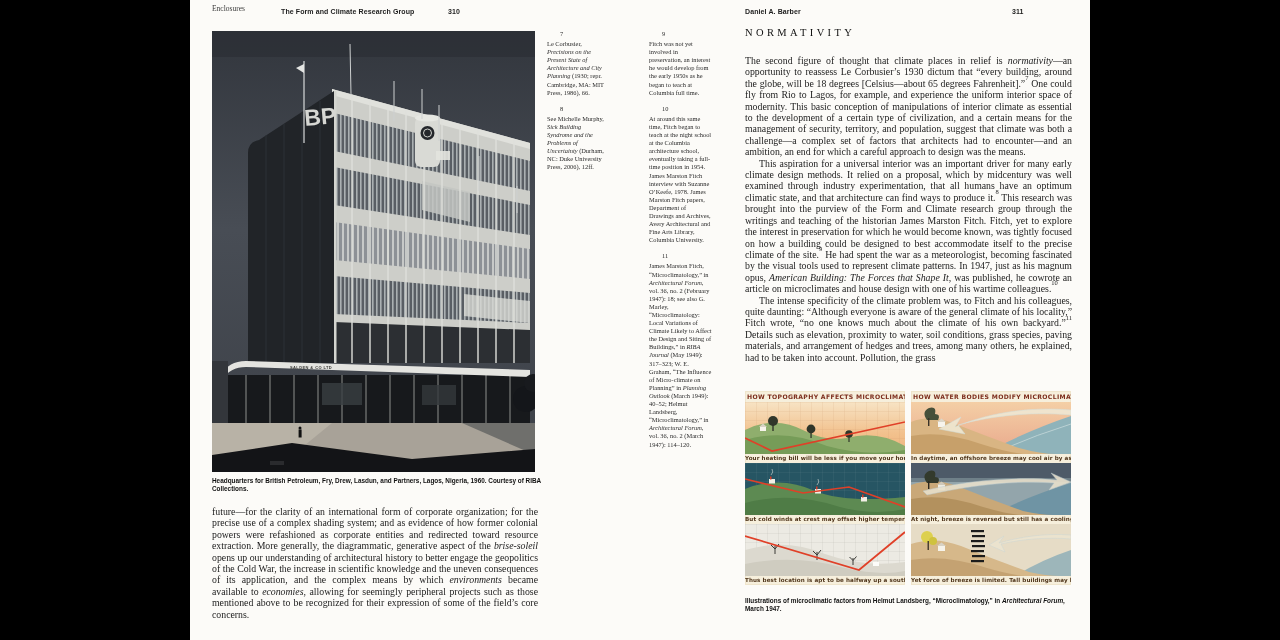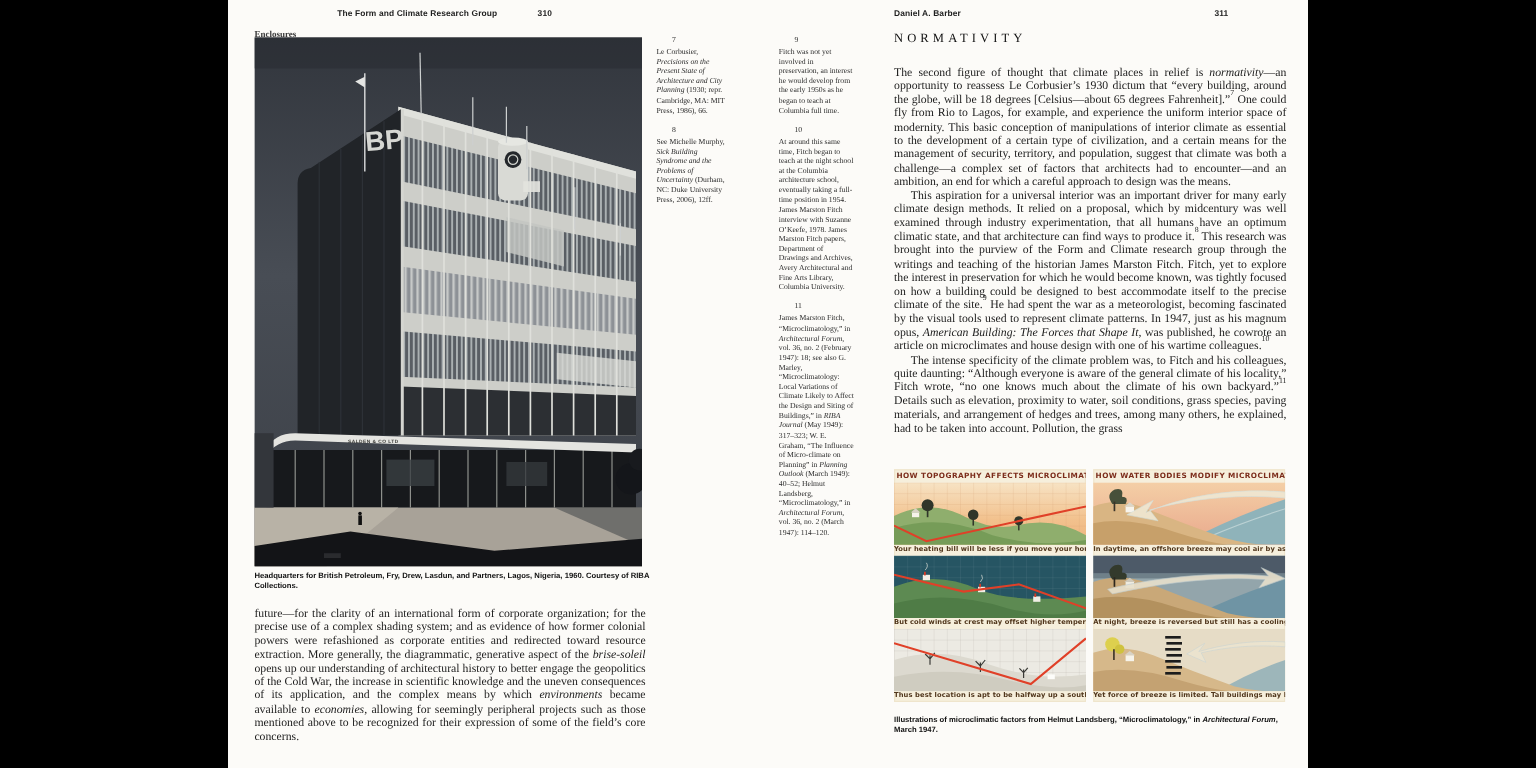--- a/index.html
+++ b/index.html
@@ -37,21 +37,21 @@
       font-size:5.6px;color:#50361c;text-align:center;white-space:nowrap;overflow:hidden;letter-spacing:.1px;}
   svg{display:block;}
 </style>
 </head>
 <body>
 
 <div class="stage">
   <div class="spread">
 
     <div>
-      <span class="abs hdr-serif" style="left:22px;top:24px;font-weight:bold;">Enclosures</span>
+      <span class="abs hdr-serif" style="left:22px;top:4px;">Enclosures</span>
       <span class="abs hdr" style="left:91px;top:8px;">The Form and Climate Research Group</span>
       <span class="abs hdr" style="left:258px;top:8px;">310</span>
 
       <div class="abs" style="left:22px;top:31px;width:323px;height:441px;">
         <svg width="323" height="441" viewBox="0 0 323 441">
           <defs>
             <linearGradient id="sky" x1="0" y1="0" x2="0" y2="1">
               <stop offset="0" stop-color="#32363d"></stop>
                 <stop offset="0.45" stop-color="#484d55"></stop>
               <stop offset="1" stop-color="#3c4047"></stop>

